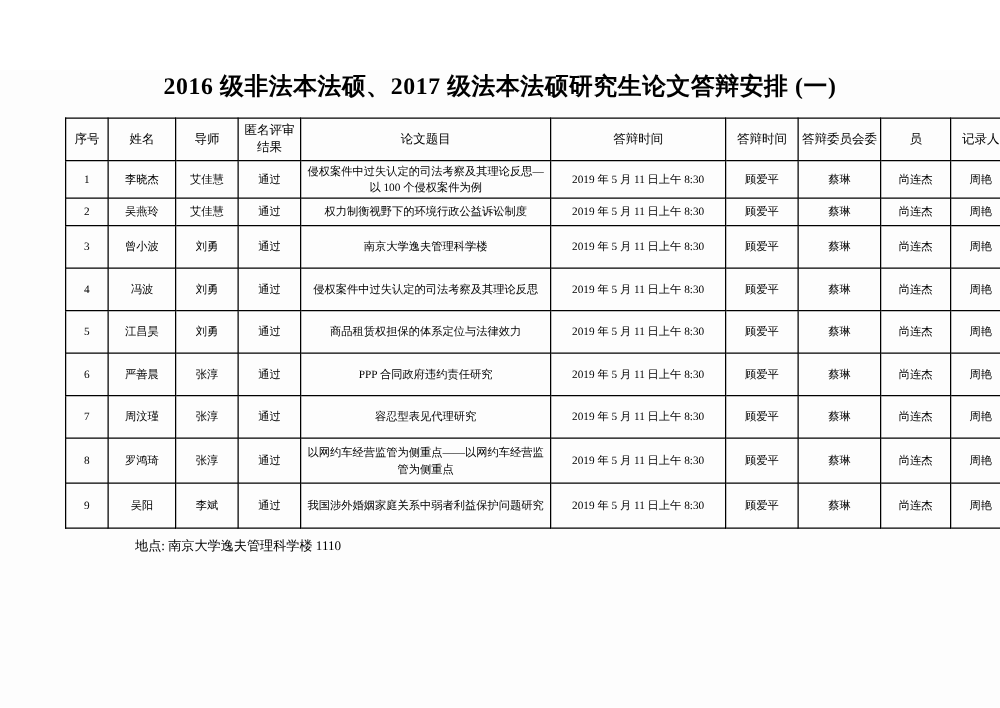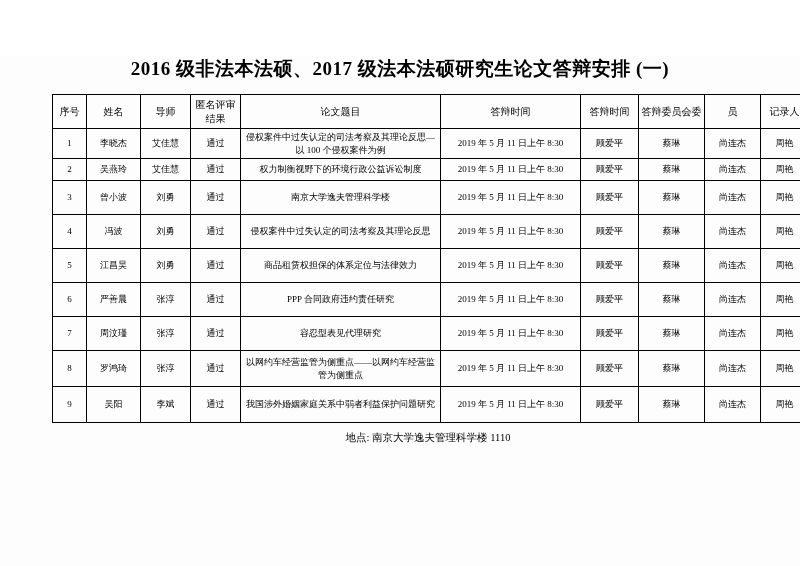--- a/index.html
+++ b/index.html
@@ -80,21 +80,20 @@
   }
   .footer {
     margin-top: 7px;
     margin-left: 56px;
     font-size: 10.5px;
     line-height: 1.55;
     font-family: "Liberation Serif", serif;
   }
   .footer div {
     white-space: nowrap;
-    text-align: center;
   }
   .footer .indent {
     padding-left: 12px;
   }
 </style>
 </head>
 <body>
 
 <div class="page">
 

